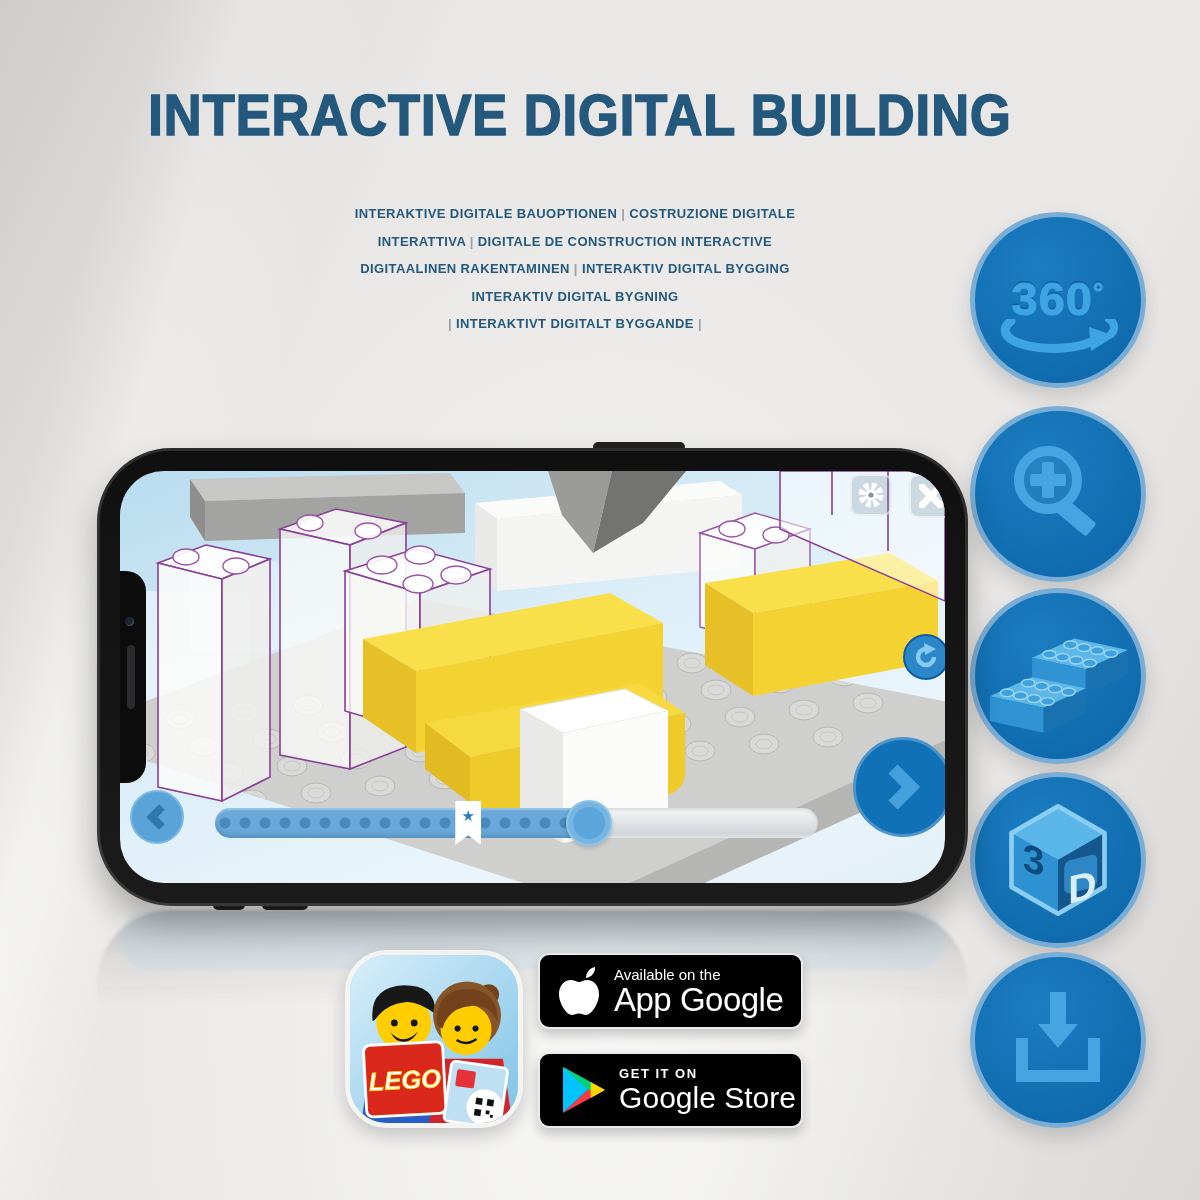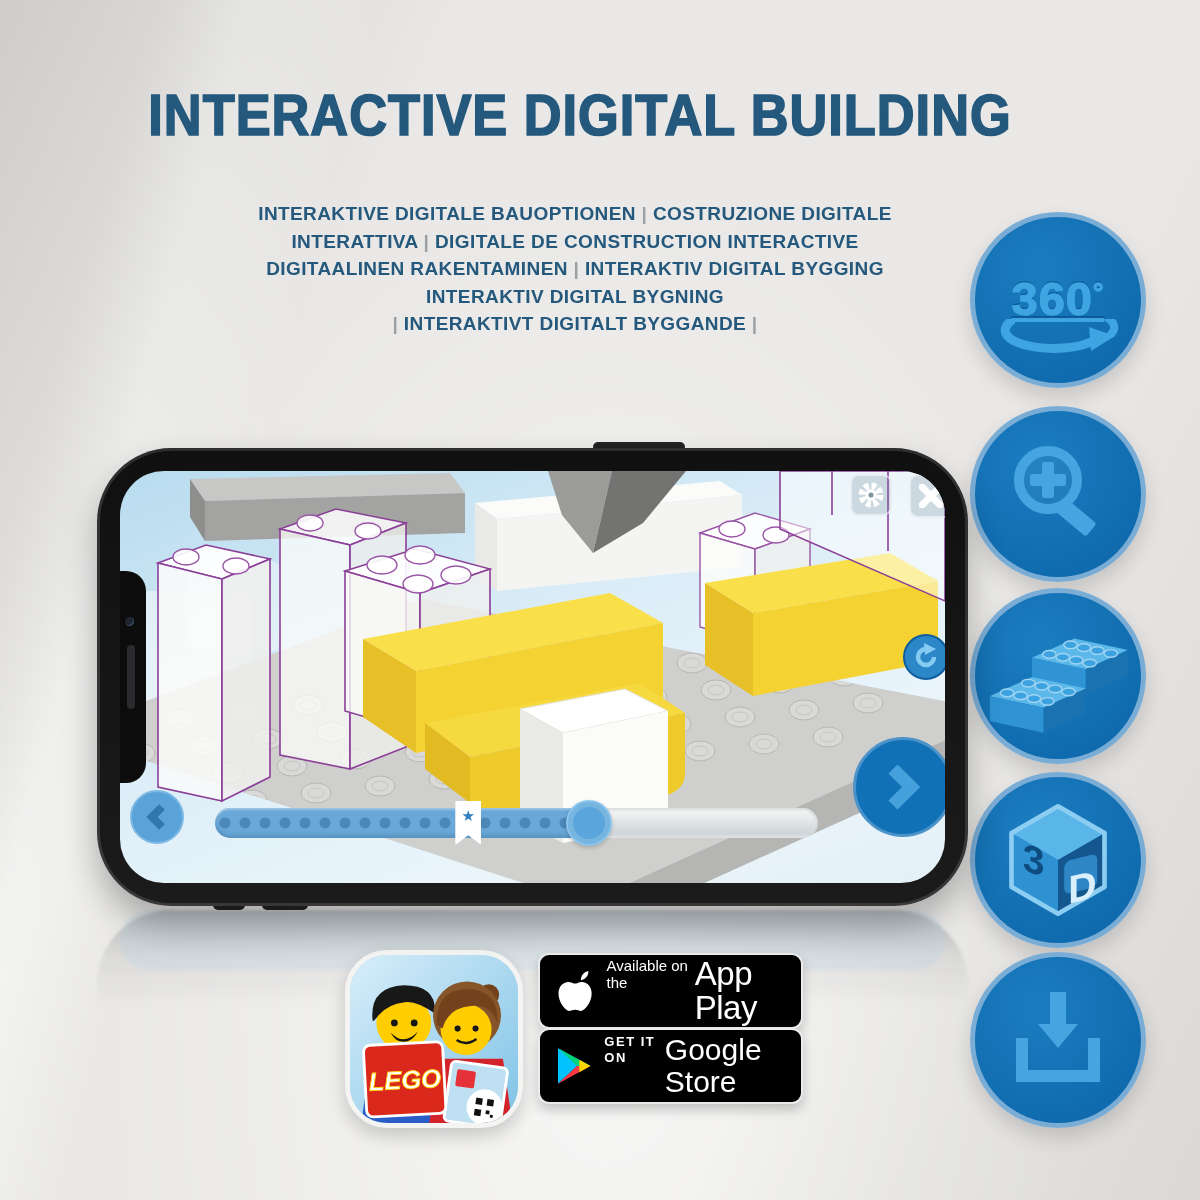--- a/index.html
+++ b/index.html
@@ -10,37 +10,37 @@
       linear-gradient(295deg, rgba(200,198,196,0.45) 0%, rgba(200,198,196,0) 30%),
       linear-gradient(105deg, rgba(255,255,255,0) 10%, rgba(255,255,255,0.55) 16%, rgba(255,255,255,0) 25%),
       radial-gradient(ellipse at 50% 85%, rgba(255,255,255,0.65), rgba(255,255,255,0) 60%),
       #e9e8e6; padding-left: 16px;}
 
   
   .title{position:absolute;top:84px;left:0;width:1160px;text-align:center;
     font-size:54px;font-weight:700;letter-spacing:1px;color:#24587c;
     -webkit-text-stroke:1.6px #24587c;transform:scale(0.97,1.06);}
   .subtitle{position:absolute;top:200px;left:165px;width:820px;text-align:center;
-    color:#24587c;font-size:19px;font-weight:700;line-height:27.5px;letter-spacing:0.4px;}
+    color:#24587c;font-size:13px;font-weight:700;line-height:27.5px;letter-spacing:0.4px;}
   .subtitle .pipe{color:#9aa0a4;}
 
   
   .fc{position:absolute;left:970px;width:176px;height:176px;border-radius:50%;
     background:radial-gradient(circle at 38% 30%, #1b7dc0, #0f6bae 75%);
     border:5px solid #7aadd6;box-sizing:border-box;
     box-shadow:0 10px 20px rgba(0,0,0,0.15);
     display:flex;align-items:center;justify-content:center;}
   .fc-360{top:212px;flex-direction:column;}
   .fc-zoom{top:406px;}
   .fc-bricks{top:588px;}
   .fc-3d{top:772px;}
   .fc-dl{top:952px;}
   .t360{font-size:47px;font-weight:700;color:#3fa5e2;letter-spacing:1px;
     -webkit-text-stroke:1px #3fa5e2;text-shadow:0 -2px 0 rgba(10,70,130,0.55);
-    line-height:40px;margin-top:26px;text-decoration:underline;}
+    line-height:40px;margin-top:26px;}
   .t360 sup{font-size:26px;vertical-align:14px;}
 
   
   .side-btn{position:absolute;background:#222;border-radius:5px;z-index:1;}
   .phone{position:absolute;left:97px;top:448px;width:871px;height:458px;border-radius:74px;
     background:linear-gradient(180deg,#101010,#1b1b1b);z-index:2;
     box-shadow:inset 0 0 0 3px rgba(255,255,255,0.13), 0 18px 34px rgba(0,0,0,0.28);}
   .screen{position:absolute;left:23px;top:23px;width:825px;height:412px;border-radius:44px;
     overflow:hidden;background:linear-gradient(160deg,#b8dcef 0%,#ddeef8 45%,#eaf5fb 75%,#e4f0f7 100%);}
   .scene{position:absolute;left:0;top:0;}
@@ -80,22 +80,22 @@
     background:rgba(185,212,228,0.30);}
 
   
   .appicon{position:absolute;left:345px;top:950px;width:178px;height:178px;border-radius:42px;
     border:5px solid #f4f4f3;box-sizing:border-box;overflow:hidden;
     box-shadow:0 8px 18px rgba(0,0,0,0.18);background:#a8d6ee;}
   .badge{position:absolute;left:538px;width:265px;height:76px;border-radius:11px;background:#000;
     border:2px solid #ebebeb;box-sizing:border-box;display:flex;align-items:center;
     box-shadow:0 6px 12px rgba(0,0,0,0.2);color:#fff;}
   .badge-appstore{top:953px;}
-  .badge-play{top:1028px;}
-  .badge .txt{display:flex;flex-direction:row;margin-left:14px;}
+  .badge-play{top:1052px;justify-content:center;}
+  .badge .txt{display:flex;flex-direction:column;margin-left:14px;}
   .as-line1{font-size:15px;line-height:17px;}
   .as-line2{font-size:33px;line-height:34px;font-weight:500;letter-spacing:-0.5px;}
   .gp-line1{font-size:13px;line-height:16px;letter-spacing:1.5px;font-weight:700;}
   .gp-line2{font-size:30px;line-height:32px;font-weight:500;}
 </style>
 </head>
 <body>
 
 <div id="canvas">
 
@@ -472,21 +472,21 @@
     </svg>
   </div>
 
   <div class="badge badge-appstore">
     <svg width="44" height="52" viewBox="0 0 44 52" style="margin-left:16px;">
       <path d="M30,13 c0,-6 4,-10 9,-11 c0.5,5 -3,10 -9,11 Z" fill="#fff"></path>
       <path d="M31,15 c-3,0 -6,2 -8,2 c-2,0 -5,-2 -8,-2 c-7,0 -12,6 -12,14 c0,10 8,21 13,21 c2,0 4,-1.5 7,-1.5 c3,0 4.5,1.5 7,1.5 c5,0 13,-11 13,-21 c0,-8 -5,-14 -12,-14 Z" fill="#fff"></path>
     </svg>
     <div class="txt">
       <span class="as-line1">Available on the</span>
-      <span class="as-line2">App Play</span>
+      <span class="as-line2">App Google</span>
     </div>
   </div>
 
   <div class="badge badge-play">
     <svg width="42" height="46" viewBox="0 0 44 48" style="margin-left:18px;">
       <polygon points="0,0 44,24 26,24 0,48" fill="#00c3ff"></polygon>
       <polygon points="0,0 44,24 26,24" fill="#00d27a"></polygon>
       <polygon points="0,48 44,24 26,24" fill="#ff3a44"></polygon>
       <polygon points="29,15.5 44,24 29,32.5" fill="#ffd400"></polygon>
     </svg>

